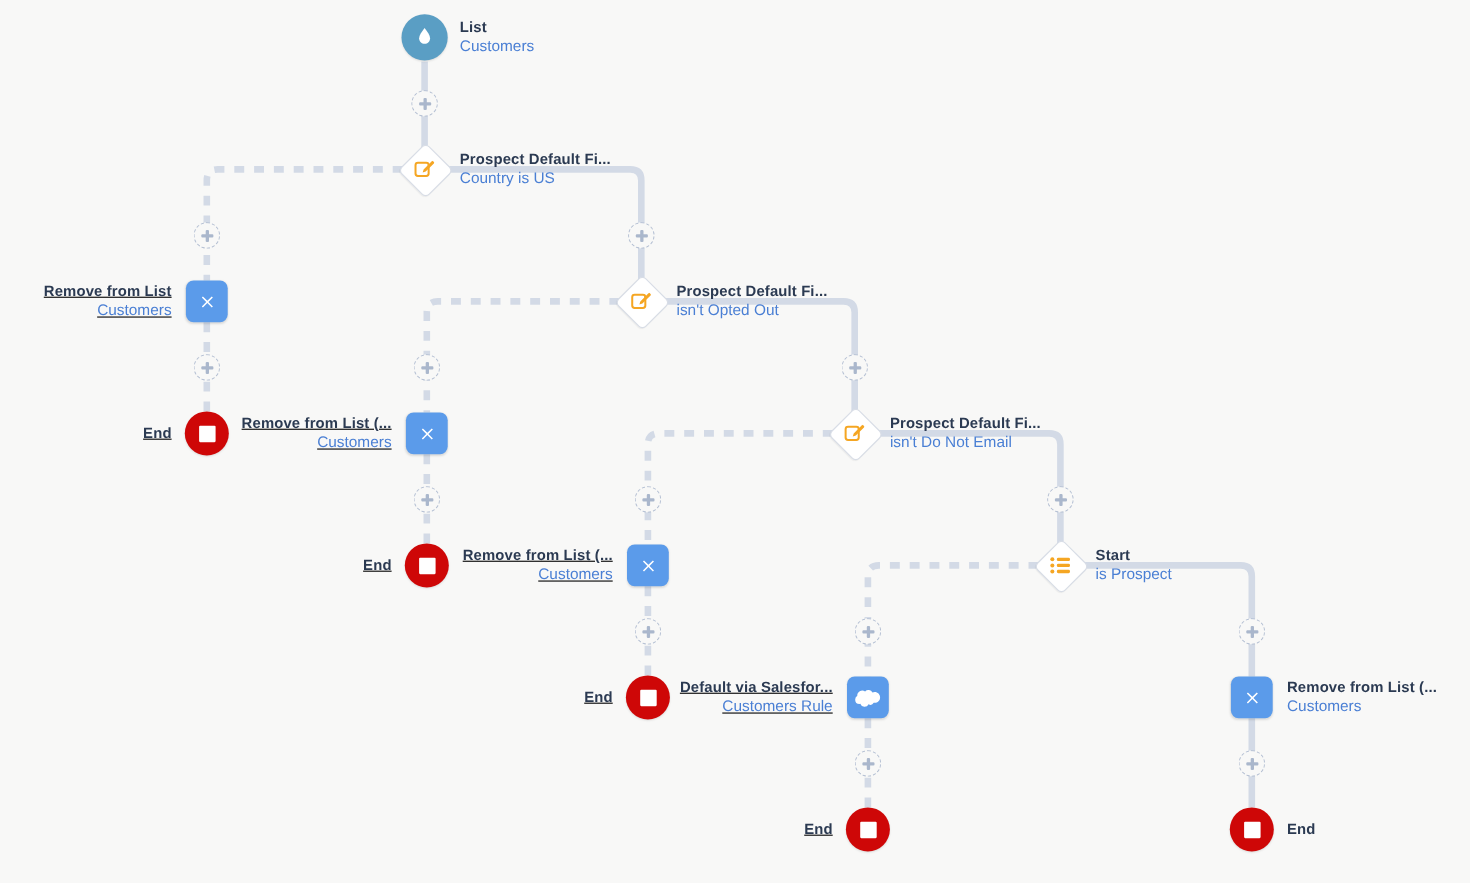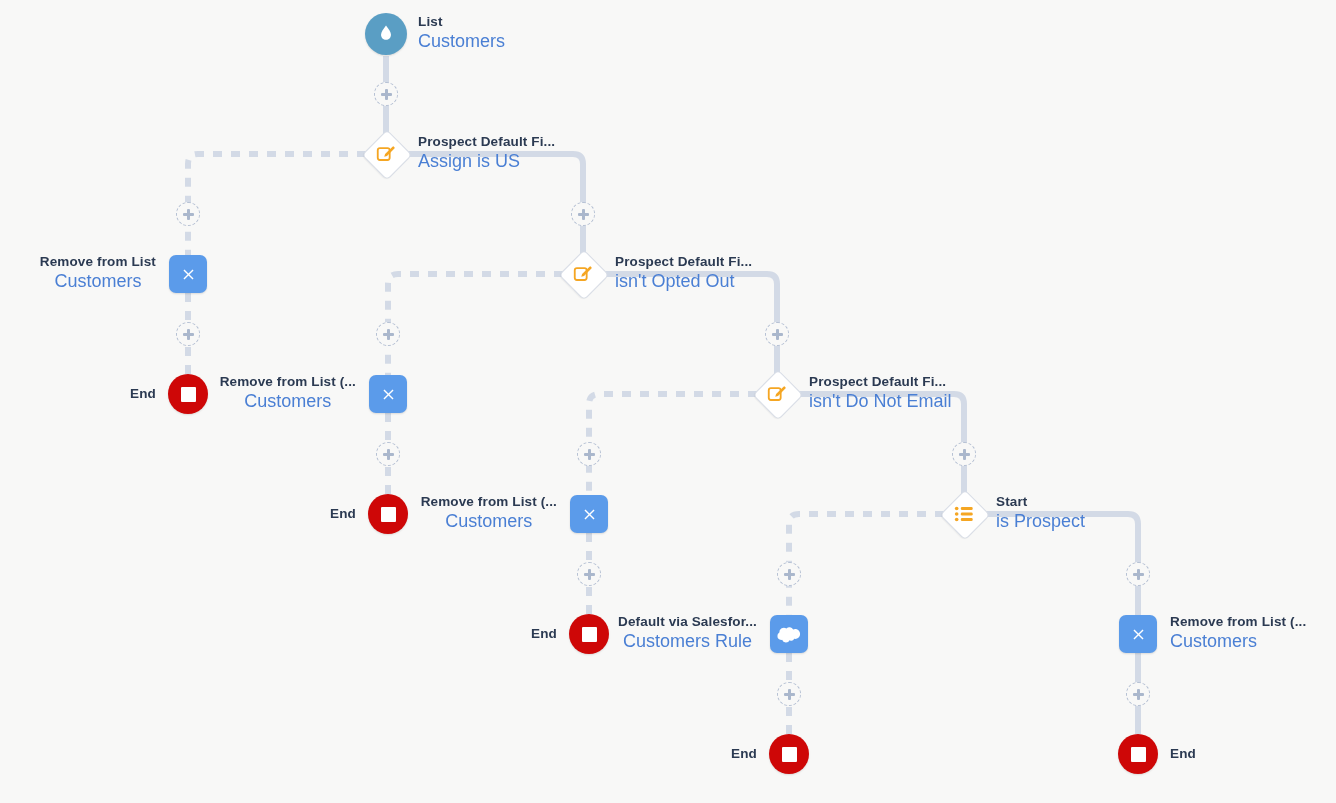--- a/index.html
+++ b/index.html
@@ -127,32 +127,32 @@
     width: 3px; height: 11px;
   }
 
   
   .label {
     position: absolute;
     line-height: 1.22;
     white-space: nowrap;
     pointer-events: auto;
   }
-  .label.left  { text-align: center; transform: translate(-100%, -50%); }
+  .label.left  { text-align: right; transform: translate(-100%, -50%); text-decoration: underline; }
   .label.right { text-align: left;  transform: translate(0, -50%); }
   .label .title {
     display: block;
     font-size: 13.5px;
     font-weight: bold;
     color: #2b3a52;
     letter-spacing: .01em;
   }
   .label .subtitle {
     display: block;
-    font-size: 18px;
+    font-size: 14px;
     font-weight: normal;
     color: #4a7fd4;
     margin-top: 1px;
   }
   .label.single .title { margin: 0; }
 </style>
 </head>
 <body>
 
 <div id="canvas">
@@ -190,21 +190,21 @@
         <div class="diamond-shape"></div>
         <div class="diamond-icon">
           <svg width="22" height="22" viewBox="0 0 24 24" aria-hidden="true">
             <rect x="3" y="5.5" width="13" height="13" rx="2.4" fill="none" stroke="#f5a623" stroke-width="2"></rect>
             <path d="M19.6 3.1l1.6 1.6a1 1 0 0 1 0 1.4l-8.1 8.1-3 .9.9-3 8.1-8.1a1 1 0 0 1 1.5 0z" fill="#f5a623"></path>
           </svg>
         </div>
       </div>
       <div class="label right" style="left: 418px; top: 154px;">
         <span class="title">Prospect Default Fi...</span>
-        <span class="subtitle">Assign is US</span>
+        <span class="subtitle">Country is US</span>
       </div>
       <div class="node action-node" style="left: 188px; top: 274px;">
         <span>
           <svg width="17" height="17" viewBox="0 0 24 24" aria-hidden="true">
             <path fill="#ffffff" d="M19.1 6.3l-1.4-1.4L12 10.6 6.3 4.9 4.9 6.3 10.6 12l-5.7 5.7 1.4 1.4L12 13.4l5.7 5.7 1.4-1.4L13.4 12z"></path>
           </svg>
         </span>
       </div>
       <div class="label left" style="left: 156px; top: 274px;">
         <span class="title">Remove from List</span>

